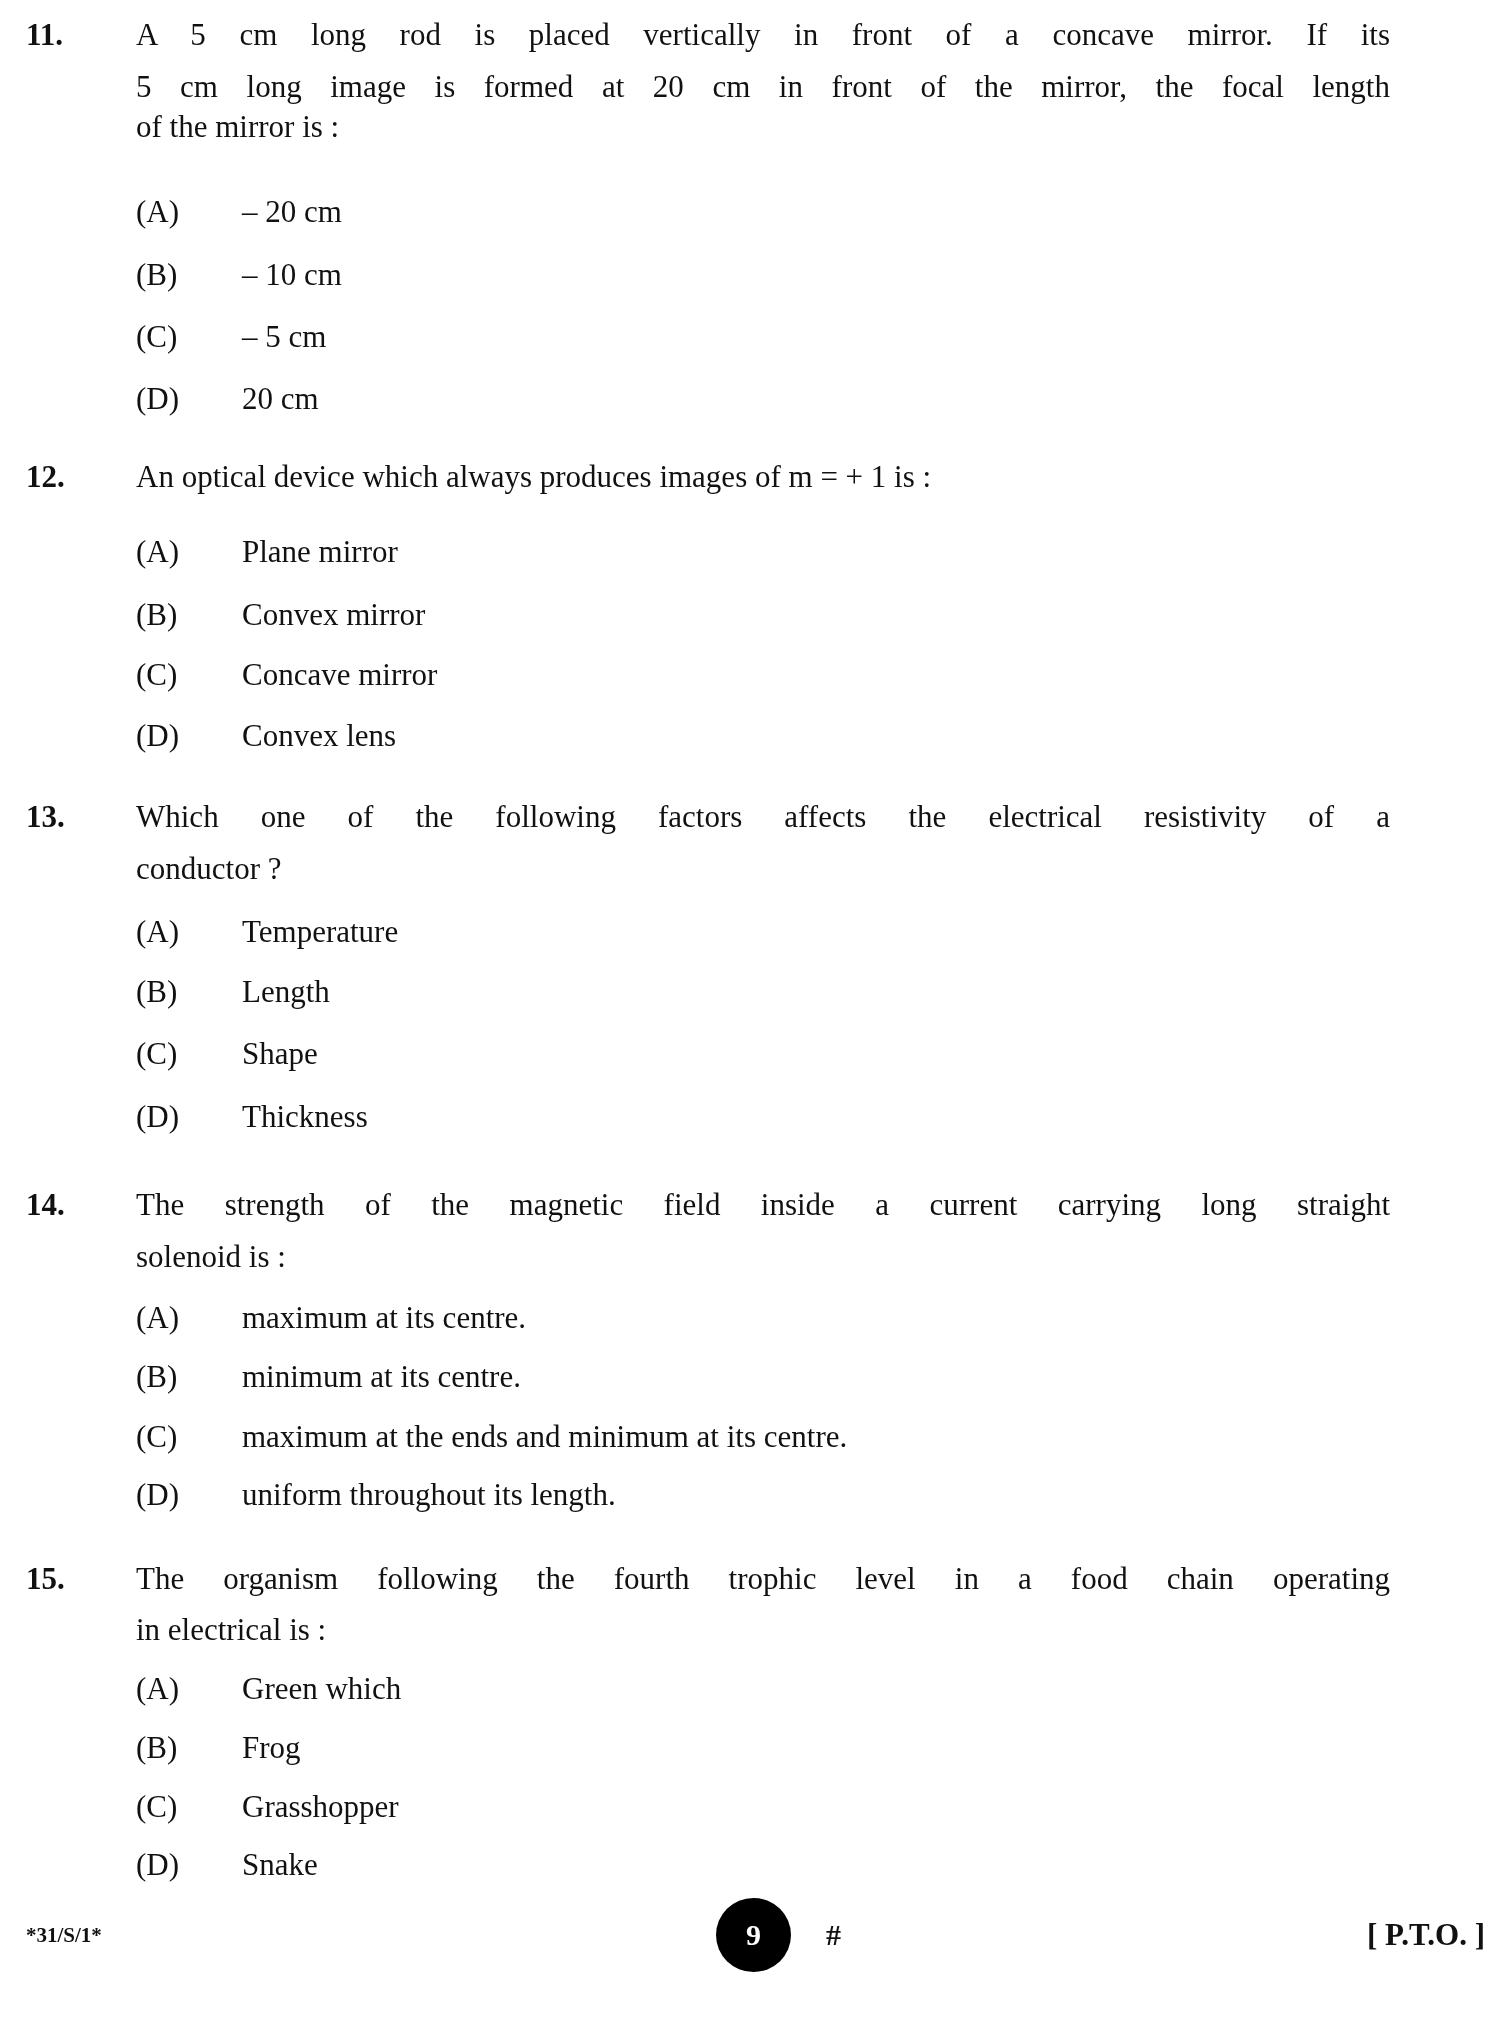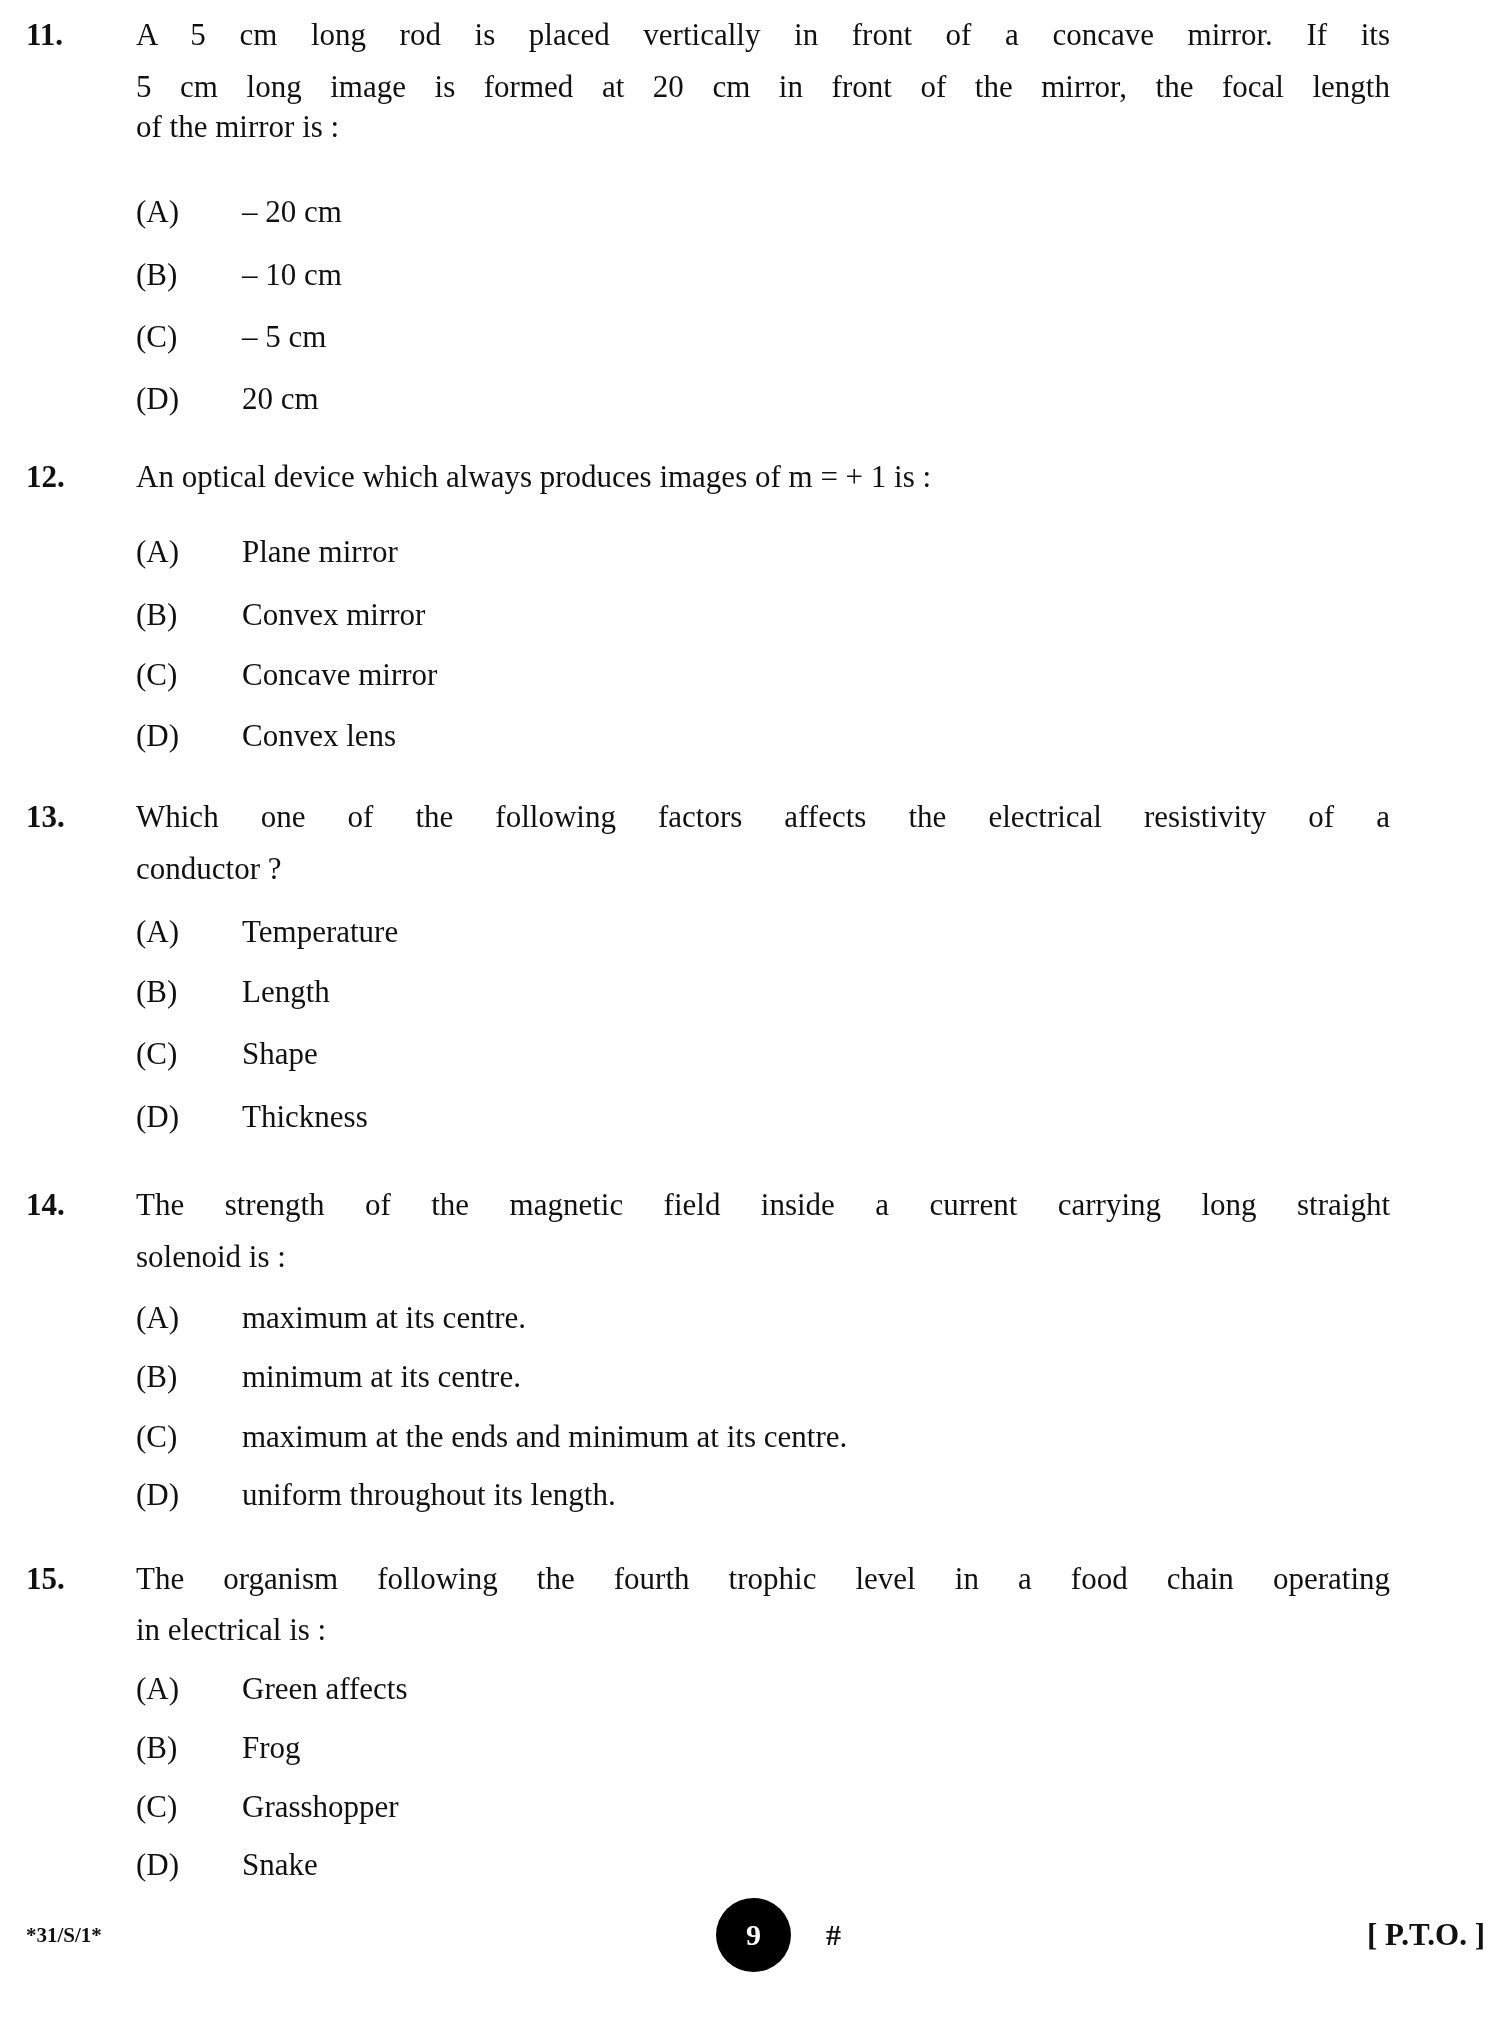--- a/index.html
+++ b/index.html
@@ -141,21 +141,21 @@
       <span class="value">uniform throughout its length.</span>
     </div>
 </div>
 
 <div>
   <div class="q-num" style="top:1559px">15.</div>
   <div class="q-line just" style="top:1559px">The organism following the fourth trophic level in a food chain operating</div>
   <div class="q-line" style="top:1610px">in electrical is :</div>
   <div class="opt" style="top:1669px">
       <span class="letter">(A)</span>
-      <span class="value">Green affects</span>
+      <span class="value">Green which</span>
     </div>
   <div class="opt" style="top:1728px">
       <span class="letter">(B)</span>
       <span class="value">Frog</span>
     </div>
   <div class="opt" style="top:1787px">
       <span class="letter">(C)</span>
       <span class="value">Grasshopper</span>
     </div>
   <div class="opt" style="top:1845px">

